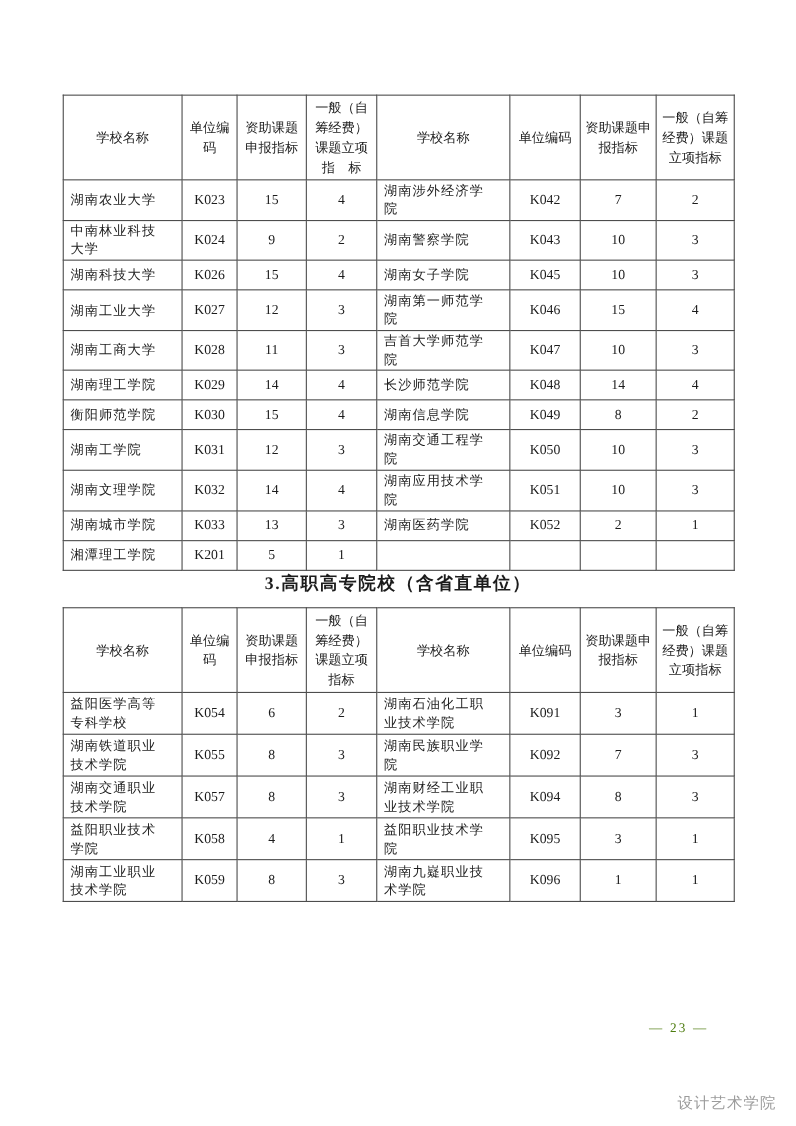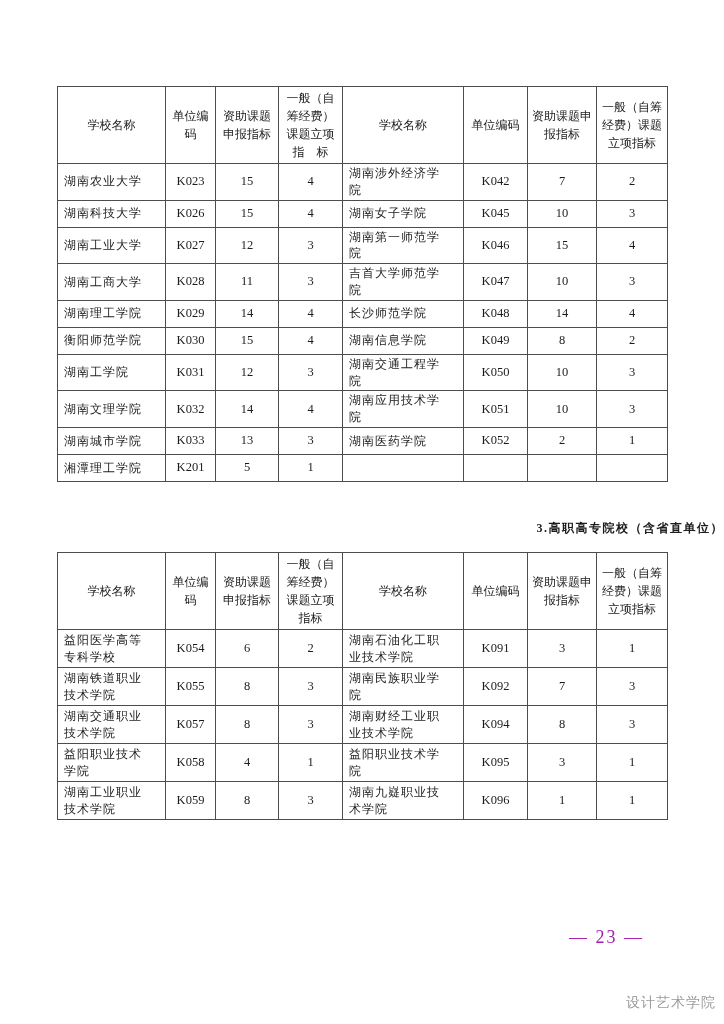--- a/index.html
+++ b/index.html
@@ -35,29 +35,29 @@
   td.name {
     text-align: left; vertical-align: middle;
     padding: 1px 20px 1px 6px; letter-spacing: 1px; line-height: 1.4;
   }
   td.num {
     text-align: center; vertical-align: middle;
     font-size: 12.5px; padding: 0 2px;
   }
   .section-title {
     position: absolute; left: 0; top: 520px; width: 724px;
-    text-align: right; font-size: 12px; font-weight: bold;
+    text-align: center; font-size: 16px; font-weight: bold;
     letter-spacing: 1.5px;
   }
   .page-number {
     position: absolute; top: 927px; right: 80px;
-    font-size: 18px; letter-spacing: 2px; color: #a21caf;
+    font-size: 12px; letter-spacing: 2px; color: #4d7c0f;
   }
   .watermark {
-    position: absolute; top: 994px; right: 8px;
+    position: absolute; top: 994px; right: 18px;
     font-size: 14px; color: #9b9b9b;
     font-family: "Liberation Sans", "DejaVu Sans", sans-serif;
     letter-spacing: 1px;
   }
 </style>
 </head>
 <body>
 
 <div class="page">
 
@@ -89,20 +89,30 @@
           <td class="name">湖南农业大学</td>
           <td class="num">K023</td>
           <td class="num">15</td>
           <td class="num">4</td>
           <td class="name">湖南涉外经济学院</td>
           <td class="num">K042</td>
           <td class="num">7</td>
           <td class="num">2</td>
         </tr>
         <tr>
+          <td class="name">中南林业科技大学</td>
+          <td class="num">K024</td>
+          <td class="num">9</td>
+          <td class="num">2</td>
+          <td class="name">湖南警察学院</td>
+          <td class="num">K043</td>
+          <td class="num">10</td>
+          <td class="num">3</td>
+        </tr>
+        <tr>
           <td class="name">湖南科技大学</td>
           <td class="num">K026</td>
           <td class="num">15</td>
           <td class="num">4</td>
           <td class="name">湖南女子学院</td>
           <td class="num">K045</td>
           <td class="num">10</td>
           <td class="num">3</td>
         </tr>
         <tr>

